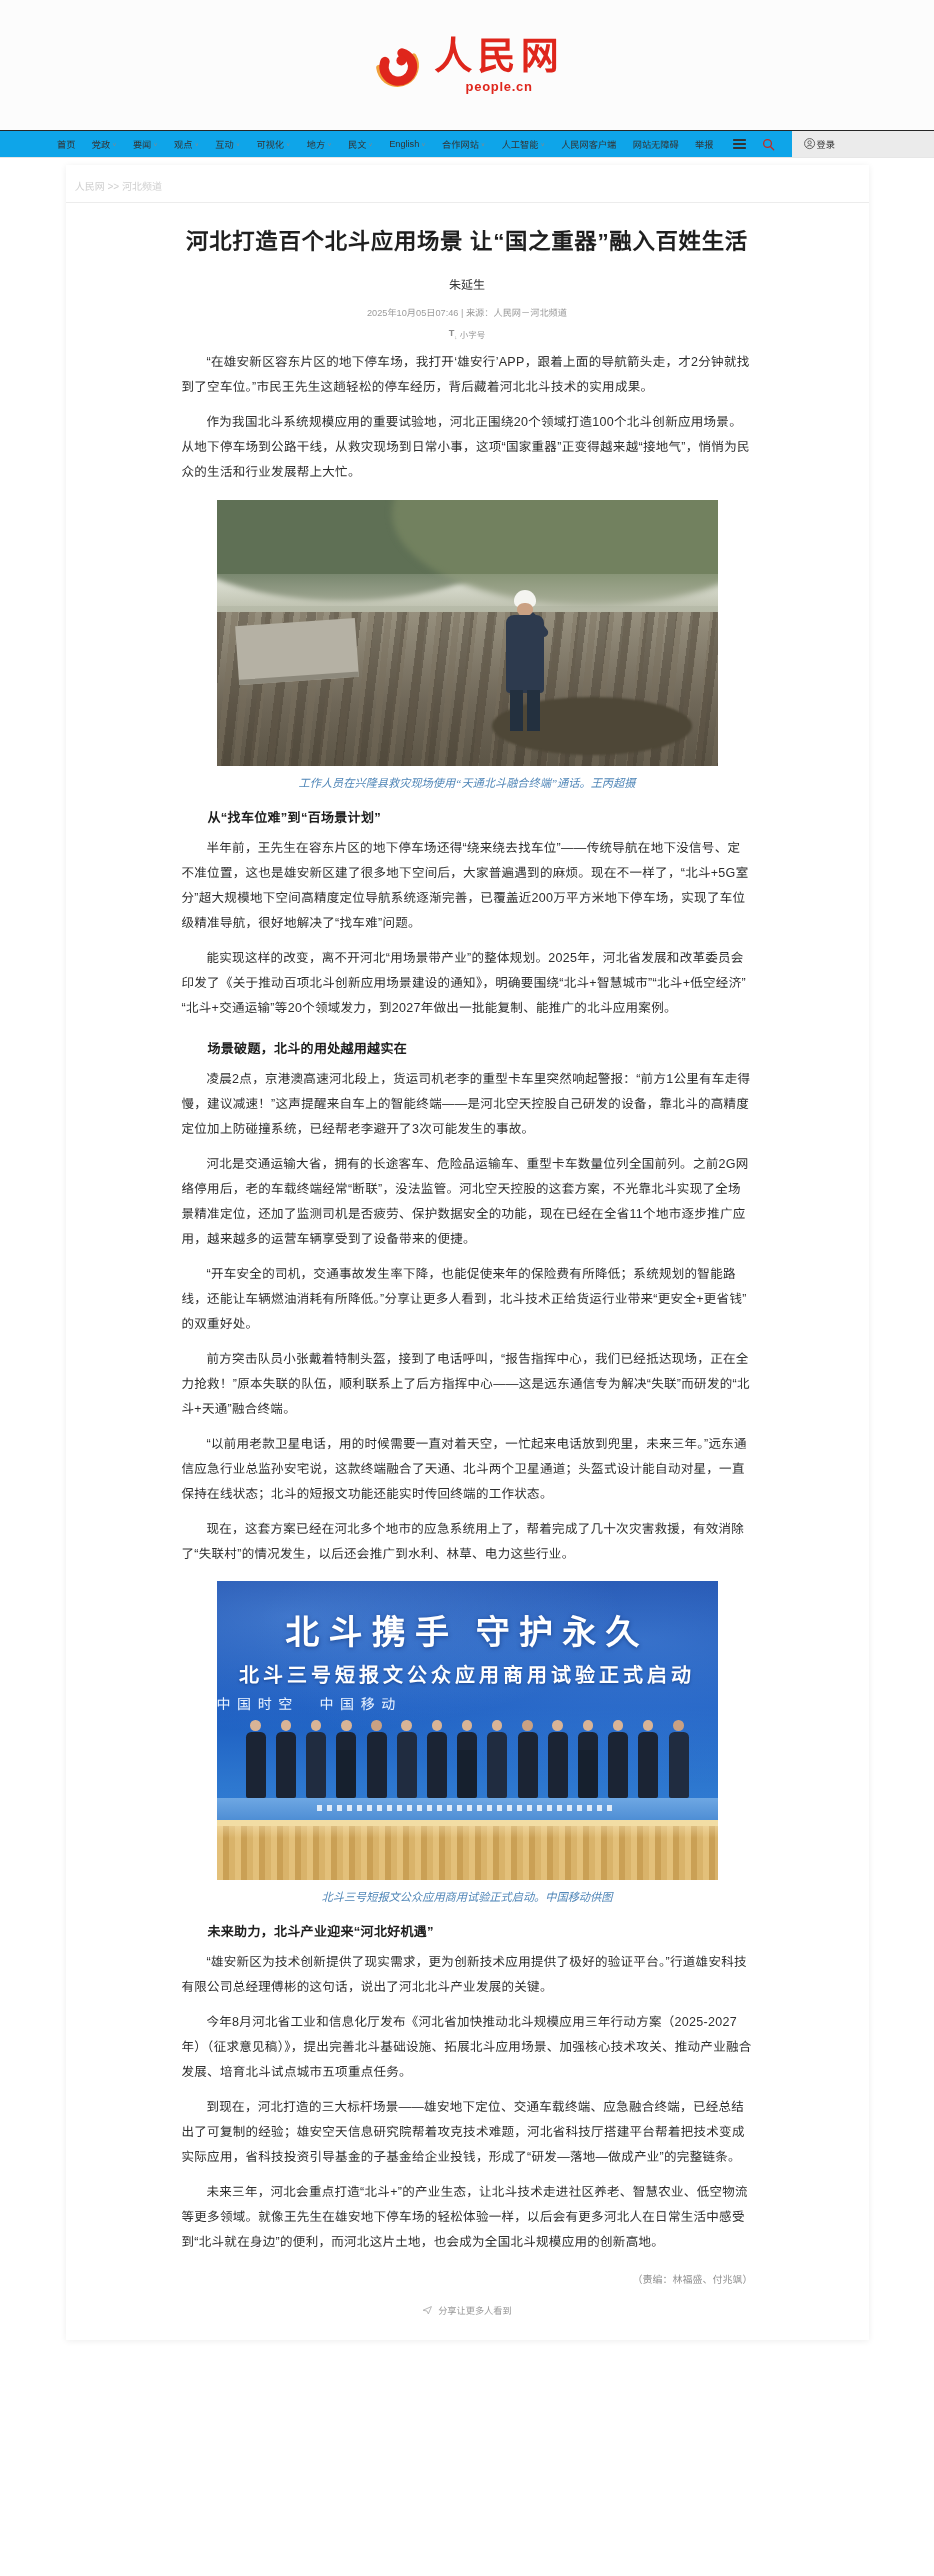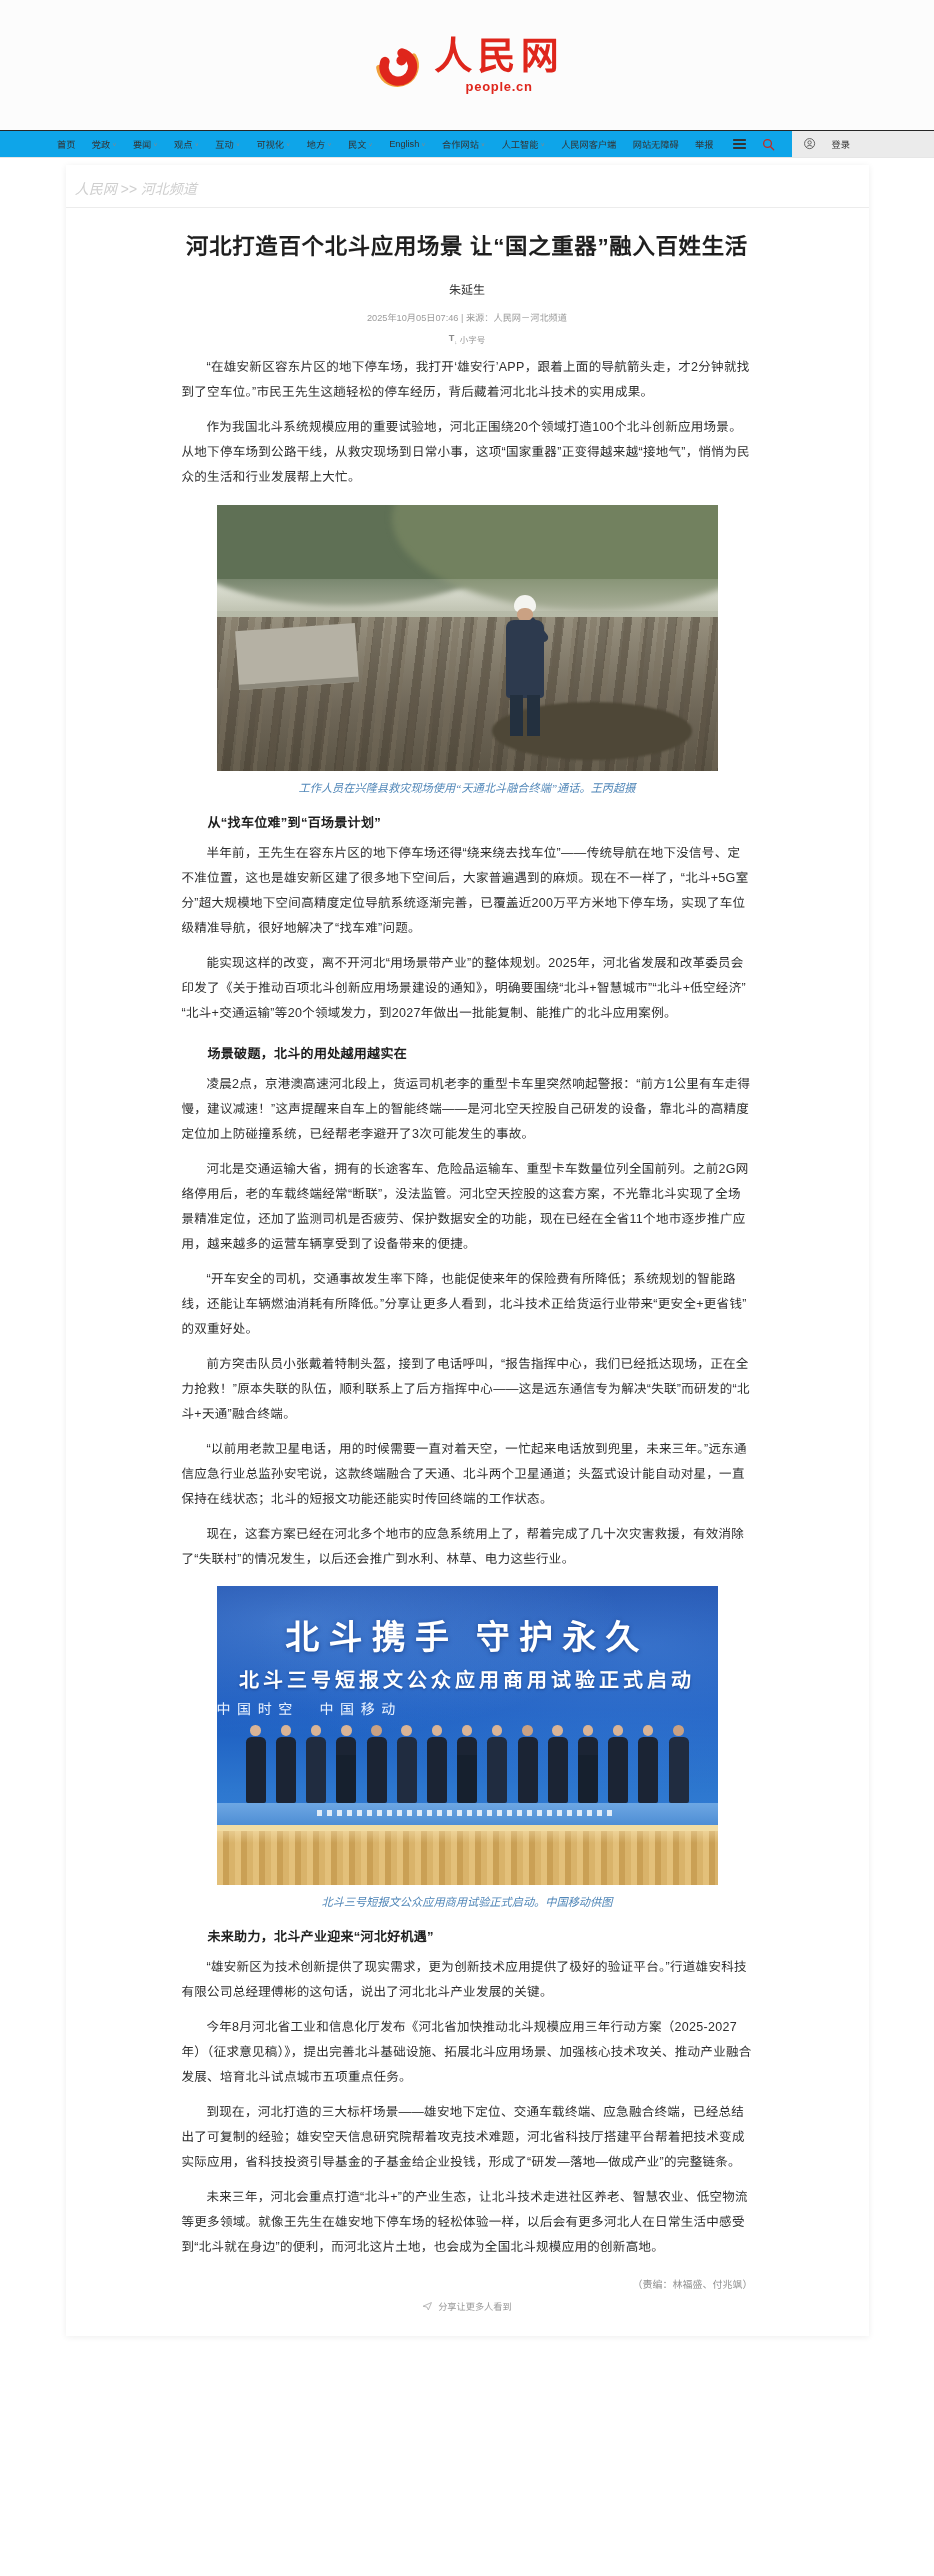--- a/index.html
+++ b/index.html
@@ -21,25 +21,25 @@
   .nav{height:26px;border-top:1.3px solid #262626;border-bottom:0.7px solid #e6e6e6;
     background:#0ea5e9;display:flex;align-items:stretch;}
   .nav-left{display:flex;align-items:center;gap:16.4px;padding-left:57px;flex:0 0 auto;}
   .nav-item{font-size:9.2px;color:#333;cursor:pointer;white-space:nowrap;display:inline-flex;align-items:center;}
   .caret{font-style:normal;font-size:6px;color:#888;margin-left:2px;transform:scaleY(.8);}
   .caret::after{content:"∨";}
   .nav-tools{display:flex;align-items:center;gap:16px;margin-left:20px;flex:0 0 auto;}
   .burger{width:13px;height:9.2px;display:flex;flex-direction:column;justify-content:space-between;cursor:pointer;}
   .burger i{display:block;height:1.3px;background:#333;border-radius:0.7px;}
   .login-area{flex:1 1 auto;background:#ebebeb;margin-left:17px;display:flex;align-items:center;
-    padding-left:12px;gap:16px;font-size:9.2px;color:#333;cursor:pointer;}
+    padding-left:12px;gap:1px;font-size:9.2px;color:#333;cursor:pointer;}
   
   .card{width:803px;margin:6.6px auto 0;background:#fff;box-shadow:0 0.7px 6.6px rgba(0,0,0,.07);
     padding-bottom:22.4px;}
-  .breadcrumb{padding:13px 0 9.2px 9.2px;font-size:14px;color:#cfcfcf;border-bottom:0.7px solid #ececec;font-style:italic;}
+  .breadcrumb{padding:13px 0 9.2px 9.2px;font-size:10px;color:#cfcfcf;border-bottom:0.7px solid #ececec;}
   .breadcrumb span{cursor:pointer;}
   .title-block{text-align:center;padding-top:22.4px;}
   h1.article-title{margin:0 auto;max-width:565px;font-size:22.4px;line-height:1.5;
     color:#1f1f1f;font-weight:bold;letter-spacing:0.7px;}
   .author{margin-top:16px;font-size:12px;color:#333;}
   .dateline{margin-top:13px;font-size:9.2px;color:#9b9b9b;}
   .dateline .src{color:#9b9b9b;cursor:pointer;}
   .fs-control{margin-top:9.2px;font-size:8.5px;color:#999;display:inline-flex;align-items:center;gap:2.6px;cursor:pointer;}
   .fs-ico{font-weight:bold;font-size:9.2px;color:#8a8a8a;}
   .fs-ico sub{font-size:5.3px;}
@@ -100,21 +100,21 @@
     background:linear-gradient(180deg,#6ea7e3,#4d8dd4);}
   .p2-banner{position:absolute;left:20%;top:224px;width:60%;height:6px;opacity:.85;
     background:repeating-linear-gradient(90deg,rgba(255,255,255,.95) 0 4.6px,rgba(0,0,0,0) 4.6px 10px);}
   .p2-wheat{position:absolute;left:0;top:239px;width:100%;height:60px;
     background:
       linear-gradient(180deg,rgba(255,240,200,.55),rgba(0,0,0,0) 30%),
       repeating-linear-gradient(90deg,#e3c07a 0 6px,#caa055 6px 12px,#d9b36a 12px 18px);}
   .p2-wheat::before{content:"";position:absolute;left:0;top:0;width:100%;height:5.3px;background:#f2dda4;}
   
   .editors{width:571px;margin:16px auto 0;text-align:right;font-size:10px;color:#8f8f8f;}
-  .share-bar{margin-top:8px;text-align:center;font-size:9.2px;color:#999;
+  .share-bar{margin-top:17px;text-align:center;font-size:9.2px;color:#999;
     display:flex;align-items:center;justify-content:center;gap:5.3px;}
   .share-ico{width:10.5px;height:10.5px;}
 </style>
 </head>
 <body>
 
 <header class="site-header">
   <div class="logo">
     <svg class="logo-flame" viewBox="0 0 100 100">
       <circle cx="50" cy="50" r="34" fill="none" stroke="#f0a13b" stroke-width="10" stroke-dasharray="120 95" stroke-linecap="round" transform="rotate(-30 50 50)"></circle>

